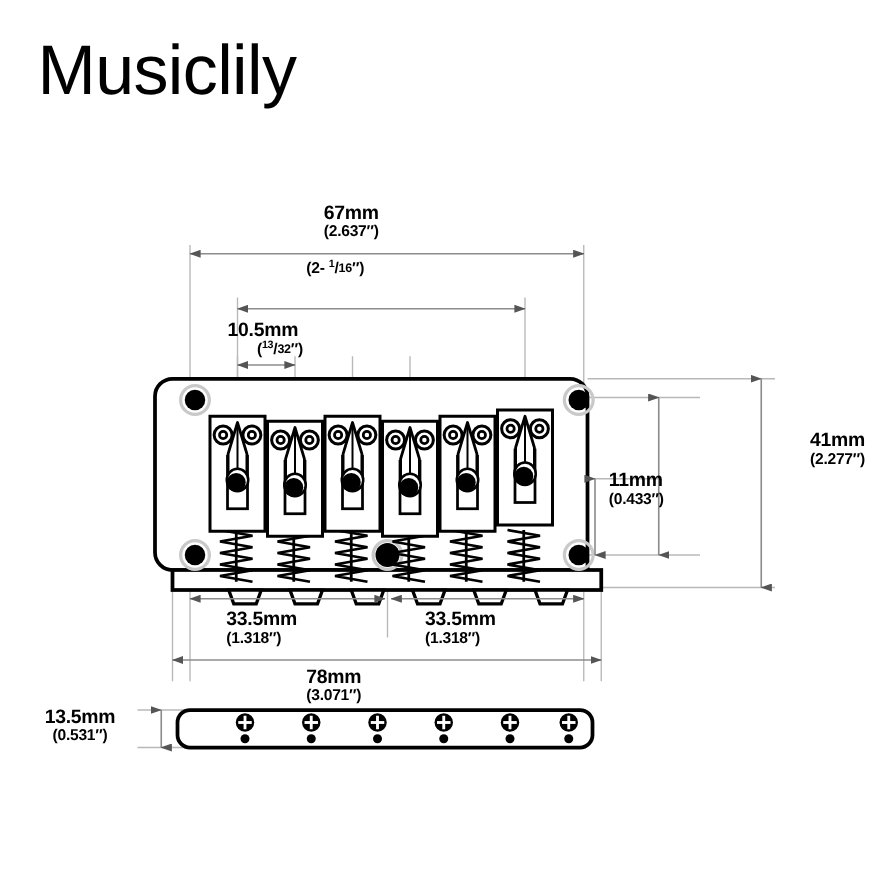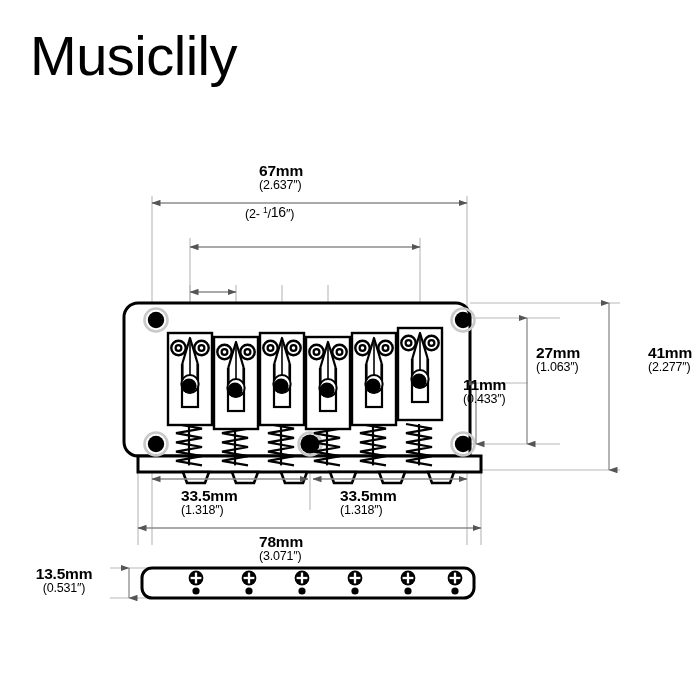--- a/index.html
+++ b/index.html
@@ -8,25 +8,25 @@
 
   #stage{position:absolute;left:0;top:0;width:700px;height:700px;}
 
   .brand{position:absolute;left:30px;top:28px;font-size:56px;font-weight:400;
          letter-spacing:-0.5px;line-height:1;color:#000;white-space:nowrap;}
 
   svg.draw{position:absolute;left:0;top:0;width:700px;height:700px;}
 
   .dimlbl{position:absolute;text-align:left;line-height:1.05;white-space:nowrap;}
   .dimlbl .mm{font-size:15.5px;font-weight:bold;letter-spacing:-0.2px;}
-  .dimlbl .inch{font-size:12.5px;font-weight:normal;letter-spacing:-0.2px;}
+  .dimlbl .inch{font-size:12.5px;font-weight:bold;letter-spacing:-0.2px;}
   .dimlbl.left{text-align:right;}
   .frac{display:inline-block;}
   .frac sup{font-size:8.5px;vertical-align:0.55em;line-height:0;}
-  .frac sub{font-size:14px;vertical-align:0.05em;line-height:0;}
+  .frac sub{font-size:10px;vertical-align:0.05em;line-height:0;}
 </style>
 </head>
 <body>
 
 <div id="stage">
 
   <div class="brand">Musiclily</div>
 
   <svg class="draw" viewBox="0 0 700 700">
     <defs>
@@ -175,47 +175,47 @@
 
   <div class="dimlbl" style="left:259px;top:163px;width:100px;">
     <div class="mm">67mm</div>
     <div class="inch">(2.637″)</div>
   </div>
 
   <div class="dimlbl" style="left:245px;top:208px;width:130px;">
     <div class="inch"><span>(2-</span>&nbsp;<span class="frac"><sup>1</sup>/<sub>16</sub></span><span>″)</span></div>
   </div>
 
-
-  <div class="dimlbl" style="left:536px;top:345px;width:72px;">
-    <div class="mm">27mm</div>
-    <div class="inch">(1.063″)</div>
-  </div>
+  <div class="dimlbl" style="left:182px;top:257px;width:110px;text-align:left;">
+    <div class="mm">10.5mm</div>
+    <div class="inch" style="text-align:center;width:84px;"><span>(</span><span class="frac"><sup>13</sup>/<sub>32</sub></span><span>″)</span></div>
+  </div>
+
 
   <div class="dimlbl" style="left:648px;top:345px;width:72px;">
     <div class="mm">41mm</div>
     <div class="inch">(2.277″)</div>
   </div>
 
-  <div class="dimlbl" style="left:463px;top:377px;width:70px;">
+  <div class="dimlbl" style="left:487px;top:377px;width:70px;">
     <div class="mm">11mm</div>
     <div class="inch">(0.433″)</div>
   </div>
 
   <div class="dimlbl" style="left:181px;top:488px;width:100px;">
     <div class="mm">33.5mm</div>
     <div class="inch">(1.318″)</div>
   </div>
 
   <div class="dimlbl" style="left:340px;top:488px;width:100px;">
     <div class="mm">33.5mm</div>
     <div class="inch">(1.318″)</div>
   </div>
 
-  <div class="dimlbl" style="left:259px;top:534px;width:100px;">
+  <div class="dimlbl" style="left:245px;top:534px;width:100px;">
     <div class="mm">78mm</div>
     <div class="inch">(3.071″)</div>
   </div>
 
   <div class="dimlbl left" style="left:8px;top:566px;width:112px;text-align:center;">
     <div class="mm">13.5mm</div>
     <div class="inch">(0.531″)</div>
   </div>
 
 </div>

